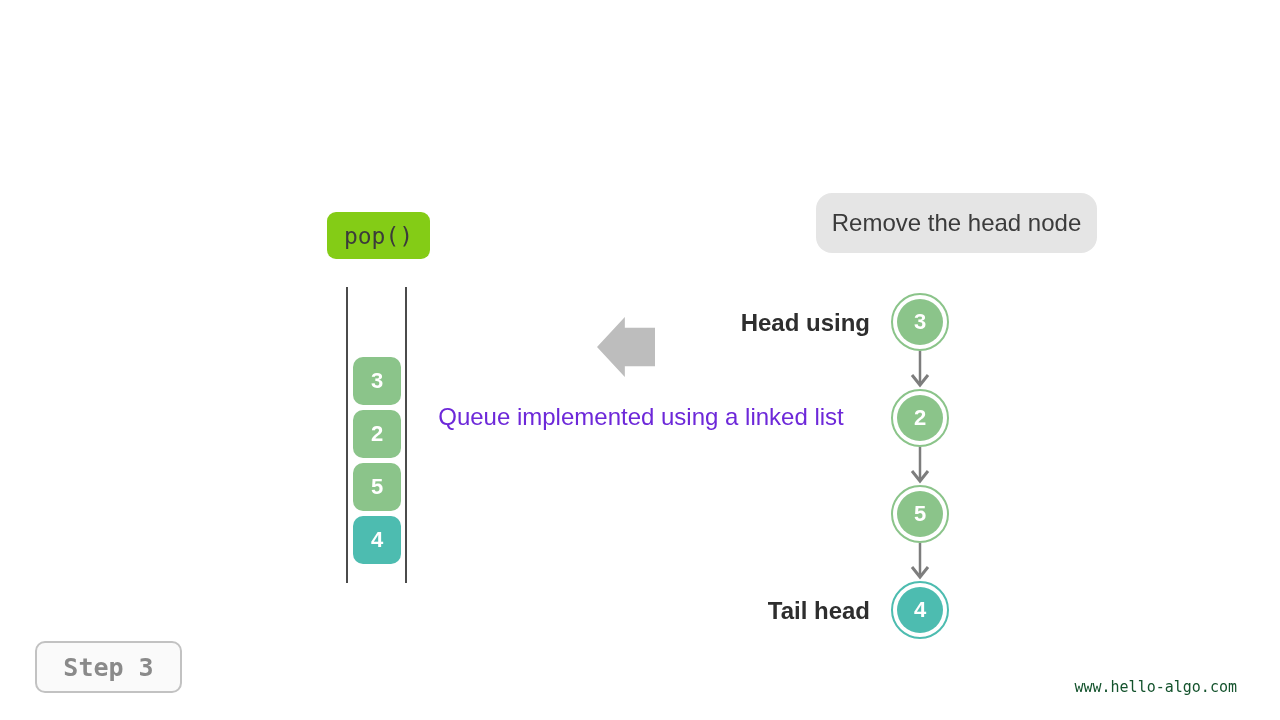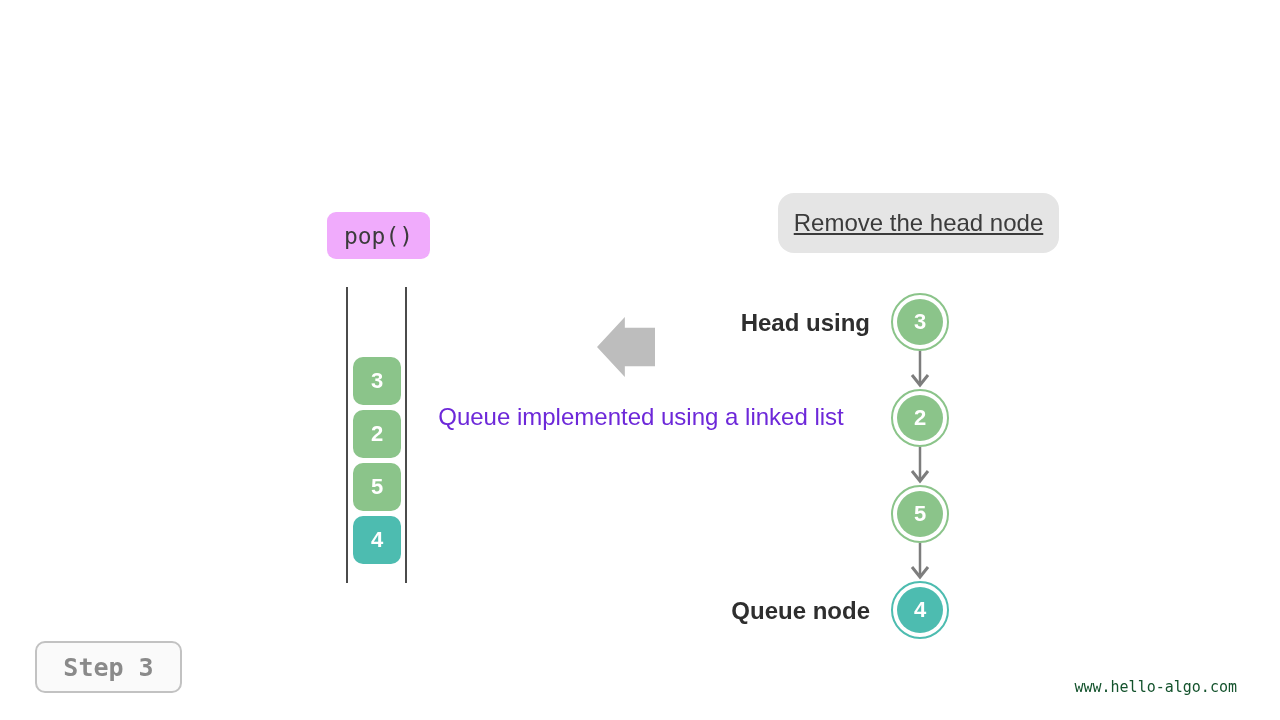--- a/index.html
+++ b/index.html
@@ -22,24 +22,23 @@
     background: #e5e5e5;
     color: #3b3b3b;
   }
   .pop-badge {
     left: 327px; top: 212px; width: 103px; height: 47px;
     border-radius: 9px;
     font-family: "DejaVu Sans Mono", monospace;
     font-size: 23px;
   }
   .remove-badge {
-    left: 778px; top: 193px; width: 281px; height: 60px;
+    left: 816px; top: 193px; width: 281px; height: 60px;
     border-radius: 16px;
     font-size: 24px;
-    text-decoration: underline;
   }
 
   
   .queue-track {
     position: absolute;
     left: 346px; top: 287px;
     width: 61px; height: 296px;
     border-left: 2px solid #4b4b4b;
     border-right: 2px solid #4b4b4b;
   }
@@ -144,37 +143,37 @@
     font-family: "DejaVu Sans Mono", monospace;
     font-size: 15px;
     color: #c6c6c6;
   }
 </style>
 </head>
 <body>
 
 <div class="canvas">
 
-  <div class="badge pop-badge" style="background-color: #f0abfc;">pop()</div>
+  <div class="badge pop-badge" style="background-color: #84cc16;">pop()</div>
 
   <div class="badge remove-badge" style="background-color: rgb(229, 229, 229);">Remove the head node</div>
 
   <div class="queue-track" style="border-left-color: rgb(75, 75, 75); border-right-color: rgb(75, 75, 75);">
     <div class="qbox qbox-0" style="background-color: rgb(139, 196, 138);">3</div>
     <div class="qbox qbox-1" style="background-color: rgb(139, 196, 138);">2</div>
     <div class="qbox qbox-2" style="background-color: rgb(139, 196, 138);">5</div>
     <div class="qbox qbox-3" style="background-color: rgb(77, 188, 176);">4</div>
   </div>
 
   <div class="big-arrow" style="background-color: rgb(189, 189, 189);"></div>
 
   <div class="caption" style="color: #6d28d9;">Queue implemented using a linked list</div>
 
   <div class="ll-label head-label" style="color: rgb(46, 46, 46);">Head using</div>
-  <div class="ll-label tail-label" style="color: rgb(46, 46, 46);">Queue node</div>
+  <div class="ll-label tail-label" style="color: rgb(46, 46, 46);">Tail head</div>
 
   <div class="node-outer node-0" style="border-color: rgb(139, 196, 138);">
     <div class="node-inner" style="background-color: rgb(139, 196, 138);">3</div>
   </div>
   <div class="node-outer node-1" style="border-color: rgb(139, 196, 138);">
     <div class="node-inner" style="background-color: rgb(139, 196, 138);">2</div>
   </div>
   <div class="node-outer node-2" style="border-color: rgb(139, 196, 138);">
     <div class="node-inner" style="background-color: rgb(139, 196, 138);">5</div>
   </div>

